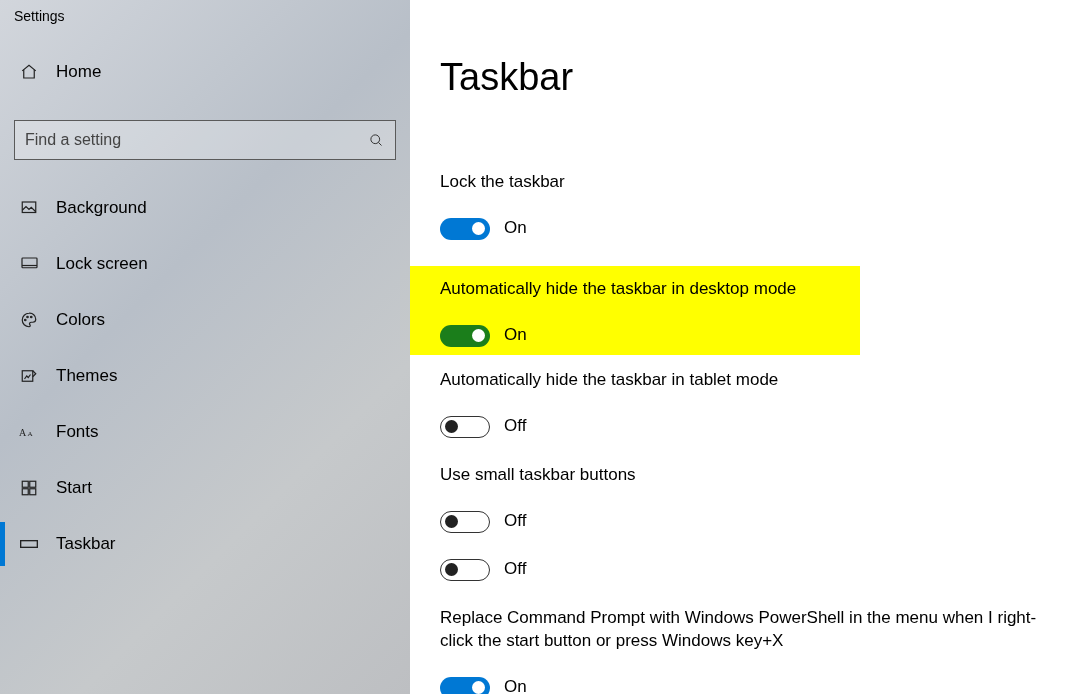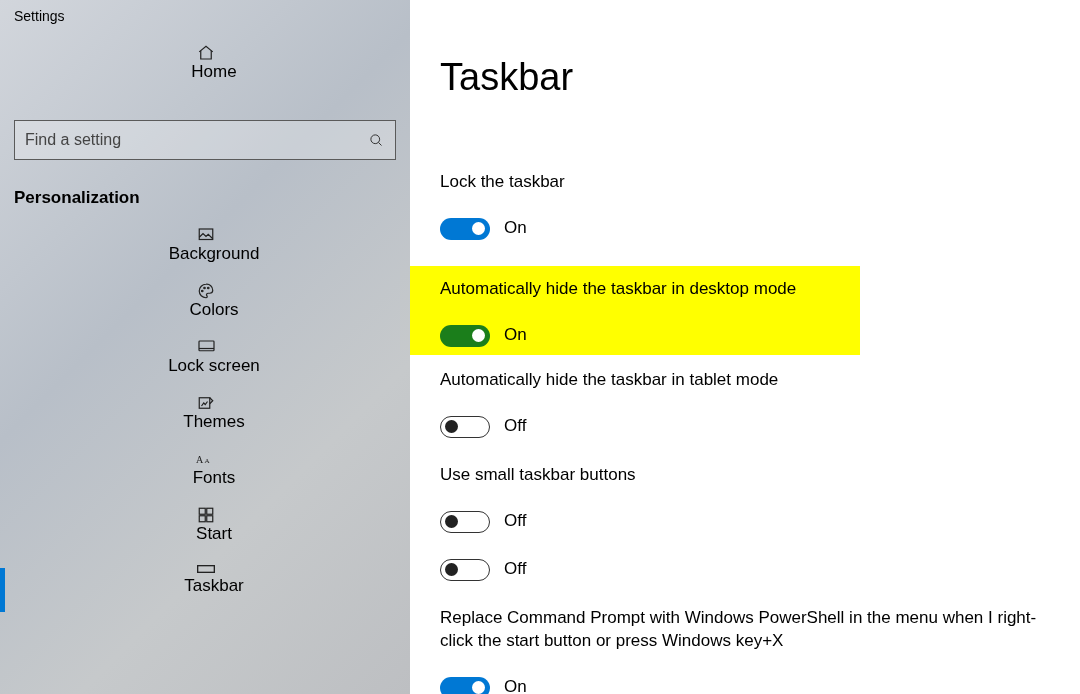--- a/index.html
+++ b/index.html
@@ -23,21 +23,20 @@
     font-size: 14px;
     padding: 8px 14px 20px 14px;
   }
   .home-row, .nav-item {
     display: flex;
     align-items: center;
     height: 56px;
     padding-left: 18px;
     cursor: default;
     font-size: 17px;
-    flex-direction: column;
   }
   .home-row .icon, .nav-item .icon {
     width: 22px;
     display: inline-flex;
     justify-content: center;
     margin-right: 16px;
   }
   .search-wrap {
     margin: 20px 14px 20px 14px;
   }
@@ -160,56 +159,55 @@
       <input type="text" placeholder="Find a setting" style="">
       <span class="sicon">
         <svg width="15" height="15" viewBox="0 0 24 24" fill="none" stroke="#333" stroke-width="1.6">
             <circle cx="10" cy="10" r="7"></circle>
             <path d="m20 20-5-5"></path>
           </svg>
       </span>
     </div>
   </div>
 
-  <div class="section-label">Personalization</div>
 
   <div class="nav-item">
     <span class="icon">
       <svg width="18" height="18" viewBox="0 0 24 24" fill="none" stroke="#222" stroke-width="1.6">
           <rect x="3" y="4" width="18" height="14"></rect>
           <path d="m3 15 5-5 4 4 3-3 6 6"></path>
         </svg>
     </span>
     <span>Background</span>
+  </div>
+
+  <div class="nav-item">
+    <span class="icon">
+      <svg width="19" height="18" viewBox="0 0 24 24" fill="none" stroke="#222" stroke-width="1.6">
+          <rect x="2" y="4" width="20" height="13" rx="1"></rect>
+          <path d="M2 14h20"></path>
+        </svg>
+    </span>
+    <span>Lock screen</span>
   </div>
 
   <div class="nav-item">
     <span class="icon">
       <svg width="18" height="18" viewBox="0 0 24 24" fill="none" stroke="#222" stroke-width="1.6">
           <path d="M12 3a9 9 0 1 0 0 18c2 0 2-2 1-3s0-3 2-3h2a4 4 0 0 0 4-4 8 8 0 0 0-9-8Z"></path>
           <circle cx="7" cy="12" r="1"></circle>
           <circle cx="10" cy="8" r="1"></circle>
           <circle cx="15" cy="8" r="1"></circle>
         </svg>
     </span>
     <span>Colors</span>
   </div>
 
   <div class="nav-item">
     <span class="icon">
-      <svg width="19" height="18" viewBox="0 0 24 24" fill="none" stroke="#222" stroke-width="1.6">
-          <rect x="2" y="4" width="20" height="13" rx="1"></rect>
-          <path d="M2 14h20"></path>
-        </svg>
-    </span>
-    <span>Lock screen</span>
-  </div>
-
-  <div class="nav-item">
-    <span class="icon">
       <svg width="18" height="18" viewBox="0 0 24 24" fill="none" stroke="#222" stroke-width="1.6">
           <rect x="3" y="5" width="14" height="14"></rect>
           <path d="m17 5 4 4-4 4"></path>
           <path d="m6 16 3-4 2 2 3-4"></path>
         </svg>
     </span>
     <span>Themes</span>
   </div>
 
   <div class="nav-item">

